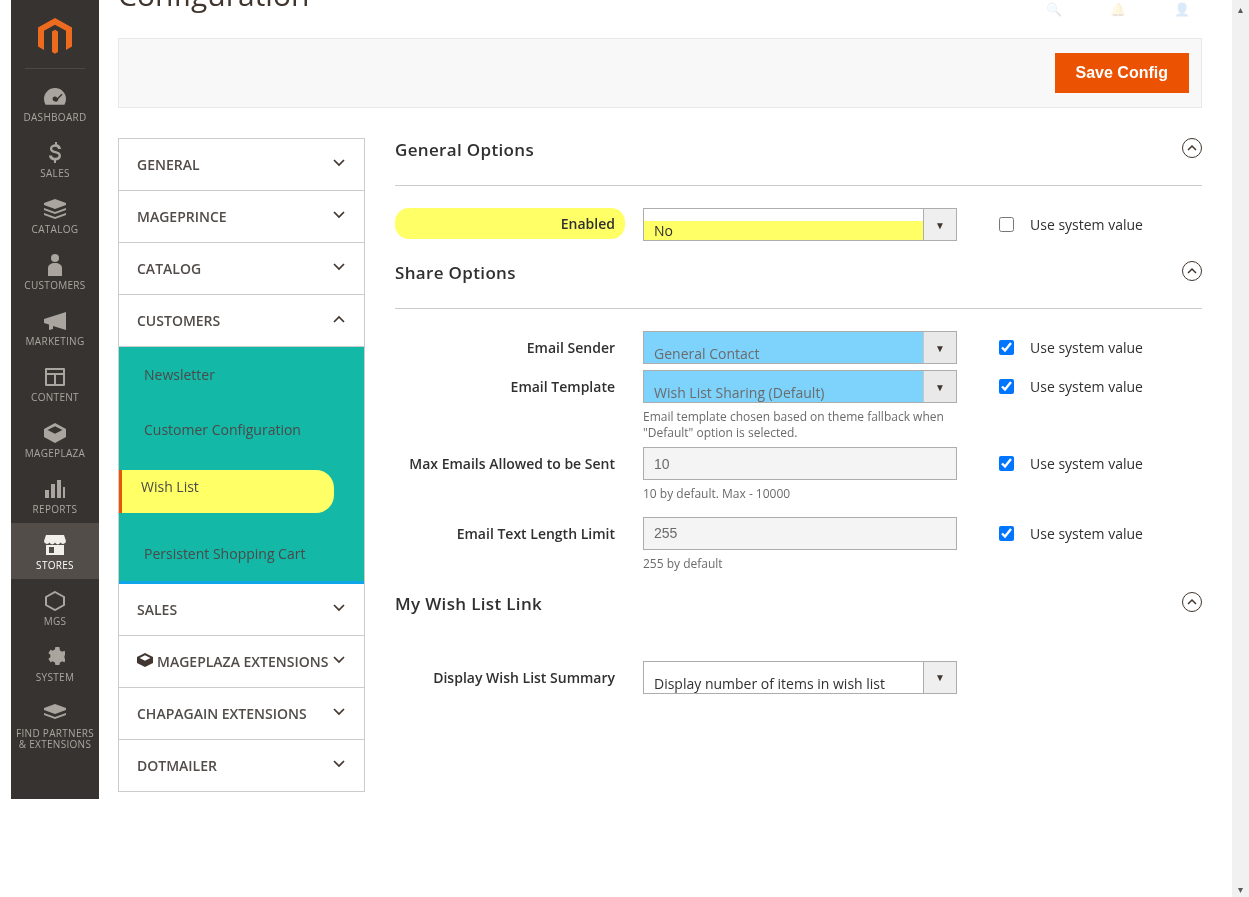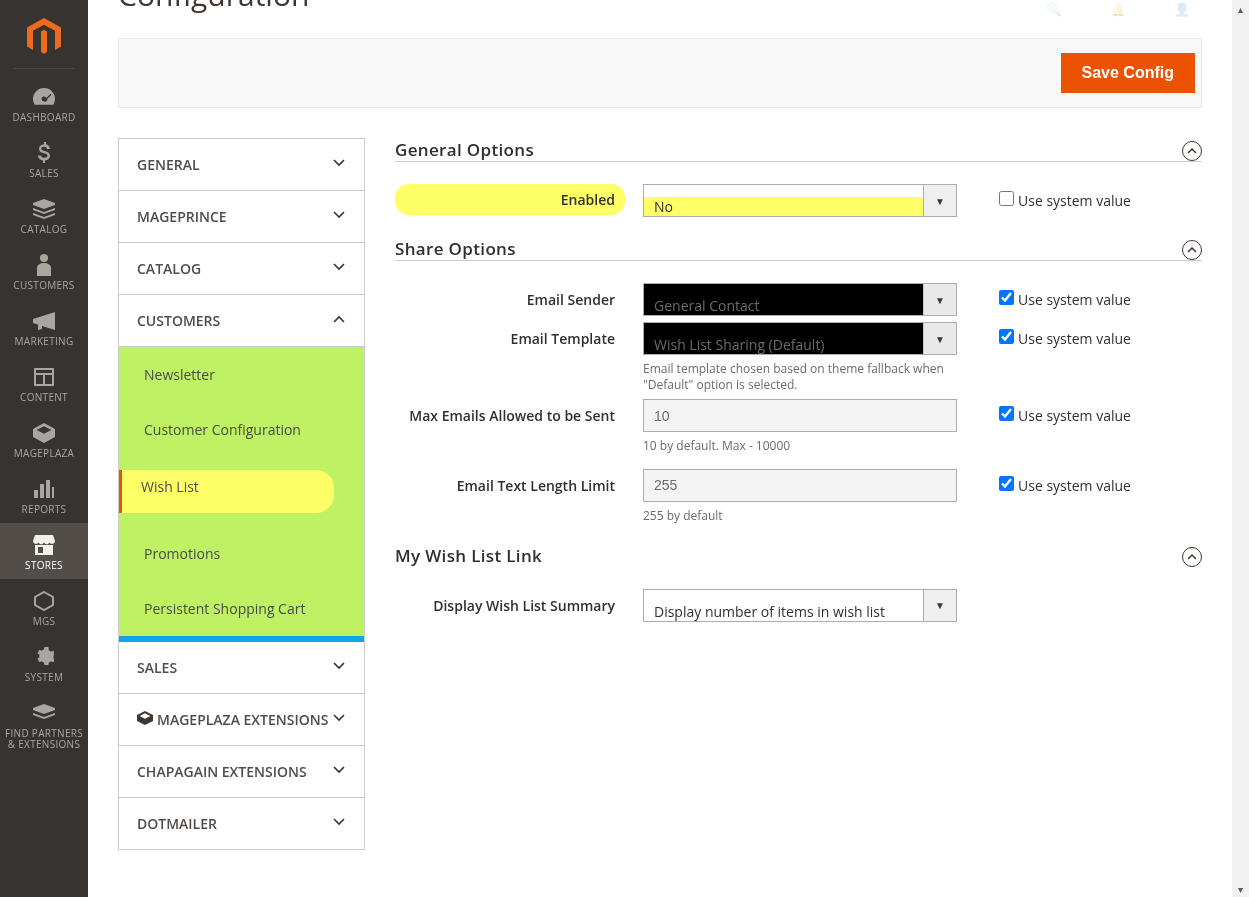--- a/index.html
+++ b/index.html
@@ -5,72 +5,72 @@
 html,body{margin:0;padding:0;font-family:'Open Sans',Arial,Helvetica,sans-serif;font-size:13px;color:#41362f;background:#fff;width:1249px;height:897px;overflow:hidden}
 *{box-sizing:border-box}
 .viewport{position:relative;width:1249px;height:897px;overflow:hidden}
 
 
 .vscroll{position:absolute;right:0;top:0;width:17px;height:880px;background:#f1f1f1}
 .vscroll .arrow{width:17px;height:17px;display:flex;align-items:center;justify-content:center;color:#5a5a5a;font-size:10px}
 .vscrolldown{position:absolute;right:0;bottom:0;width:17px;height:17px;background:#f1f1f1;display:flex;align-items:center;justify-content:center;color:#5a5a5a;font-size:10px}
 
 
-.admin-menu{position:absolute;left:0;top:0;width:88px;height:897px;background:#373330;color:#aaa69f;text-align:center}
+.admin-menu{position:absolute;left:11px;top:0;width:88px;height:799px;background:#373330;color:#aaa69f;text-align:center}
 .admin-menu .logo{padding:18px 0 12px}
 .admin-menu .logo svg{display:block;margin:0 auto}
 .admin-menu .hr{border-top:1px solid #4b4845;margin:0 14px 6px}
 .mi{padding:9px 2px 8px;font-size:10px;letter-spacing:.03em;color:#aaa69f;line-height:1.1;cursor:pointer}
 .mi.active{background:#524d49;color:#fff}
 .mi .ic{display:flex;align-items:center;justify-content:center;height:26px;margin-bottom:2px;color:#aaa69f}
 .mi.active .ic{color:#f2eee9}
 .mi .ic svg{display:block}
 .mi .lbl{display:block}
 
 
 .main{position:absolute;left:88px;top:0;right:17px;height:897px;overflow:hidden;color:#41362f}
 .page-title{font-size:30px;font-weight:400;color:#41362f;margin:0 0 8px 30px;height:14px;overflow:hidden;position:relative}
 .page-title span{position:relative;top:-26px}
 .header-icons{position:absolute;right:34px;top:0;display:flex;gap:40px;align-items:center;opacity:.15}
 .header-icons .hi{width:24px;height:24px}
 
-.toolbar{background:#f8f8f8;border:1px solid #e8e8e8;margin:24px 30px 0;padding:14px 6px;display:flex;justify-content:flex-end}
+.toolbar{background:#f8f8f8;border:1px solid #e8e8e8;margin:24px 30px 0;padding:14px 12px;display:flex;justify-content:flex-end}
 .btn-primary{background:#eb5202;color:#fff;border:1px solid #eb5202;padding:10px 20px;font-size:16px;font-weight:600;cursor:pointer}
 
 .content{display:flex;margin:30px 30px 0;gap:30px}
 
 
 .config-tabs{width:247px;border:1px solid #ccc;border-bottom:none}
 .tab{border-bottom:1px solid #ccc;padding:16px 18px;font-size:14px;font-weight:600;color:#514c49;display:flex;align-items:center;justify-content:space-between;cursor:pointer}
 .tab .chev{font-size:14px;color:#41362f}
-.subtabs{background:#bef264;border-bottom:6px solid #0ea5e9}
+.subtabs{background:#14b8a6;border-bottom:3px solid #0ea5e9}
 .subtab{padding:18px 18px 18px 22px;font-size:14px;color:#4a4a4a;cursor:pointer;border-left:3px solid transparent}
 .subtab.active{border-left:3px solid #eb5202;background:#ffff66;border-radius:0 18px 18px 0;margin:2px 30px 2px 0;padding:7px 18px 17px 19px}
 .subtab-active-wrap{padding:11px 0 11px 0}
 .mageplaza-icon{display:inline-flex;align-items:center;margin-right:4px}
 
 .form-col{flex:1}
 .section{margin-bottom:20px}
-.section-head{display:flex;align-items:flex-end;justify-content:space-between;border-bottom:1px solid #ccc;padding:0 0 0;margin-bottom:22px;cursor:pointer}
+.section-head{display:flex;align-items:flex-start;justify-content:space-between;border-bottom:1px solid #ccc;padding:0 0 24px;margin-bottom:22px;cursor:pointer}
 .section-head h2{margin:0;font-size:17px;font-weight:600;color:#303030;letter-spacing:.02em}
 .collapse-ic{width:20px;height:20px;border:1px solid #41362f;border-radius:50%;display:flex;align-items:center;justify-content:center;font-size:11px;color:#41362f}
 .nobrd{border-bottom:none}
 
 .row{display:flex;align-items:flex-start;margin-bottom:6px}
 .row-label{width:248px;text-align:right;padding:7px 28px 0 0;font-size:14px;color:#303030;font-weight:600}
 .row-label.hl{background:#ffff66;border-radius:14px;padding-right:10px;margin-right:18px;width:230px;padding-top:6px;padding-bottom:6px}
 .row-field{width:314px}
-.row-use{padding:7px 0 0 42px;font-size:14px;color:#303030;display:flex;gap:4px}
+.row-use{padding:7px 0 0 42px;font-size:14px;color:#303030;display:flex;align-items:center;gap:16px}
 .row-use input{width:15px;height:15px;margin:0}
 
 .sel{width:100%;height:33px;border:1px solid #adadad;background:#fff;display:flex;align-items:flex-end;position:relative;font-size:14px}
 .sel .sval{flex:1;padding:0 10px;color:#303030}
 .sel .sarrow{width:33px;height:100%;border-left:1px solid #adadad;background:#efefef;display:flex;align-items:center;justify-content:center;color:#41362f;font-size:10px}
 .sel.hl .sval{background:#ffff66}
-.sel.dis{background:#000000}
+.sel.dis{background:#7dd3fc}
 .sel.dis .sval{color:#6b6b6b}
 .sel.dis .sarrow{background:#e9e9e9;border-left-color:#c7c7c7}
 
 .txt{width:100%;height:33px;border:1px solid #adadad;padding:0 10px;font-size:14px;color:#6b6b6b;background:#f4f4f4}
 
 .note{font-size:12px;color:#6b6b6b;margin-top:6px;line-height:1.35}
 </style>
 </head>
 <body>
 
@@ -232,21 +232,20 @@
             <span class="chev"><svg width="14" height="14" viewBox="0 0 14 14">
                 <path d="M2 10l5-5 5 5" fill="none" stroke="#41362f" stroke-width="1.7"></path>
               </svg></span>
           </div>
         <div class="subtabs">
           <div class="subtab">Newsletter</div>
           <div class="subtab">Customer Configuration</div>
           <div class="subtab-active-wrap">
               <div class="subtab active">Wish List</div>
             </div>
-          <div class="subtab">Promotions</div>
           <div class="subtab">Persistent Shopping Cart</div>
         </div>
         <div class="tab">
             <span>SALES</span>
             <span class="chev"><svg width="14" height="14" viewBox="0 0 14 14">
                 <path d="M2 4l5 5 5-5" fill="none" stroke="#41362f" stroke-width="1.7"></path>
               </svg></span>
           </div>
         <div class="tab">
             <span><span class="mageplaza-icon">

